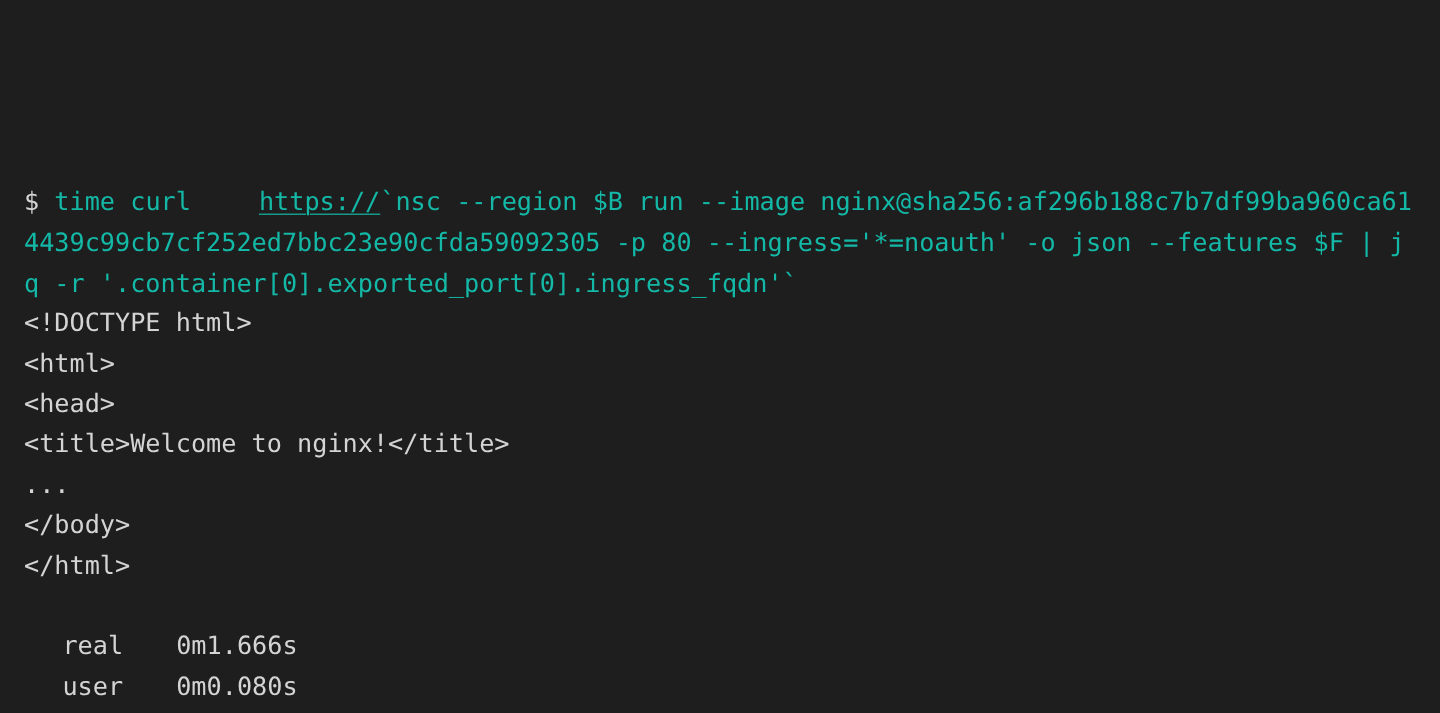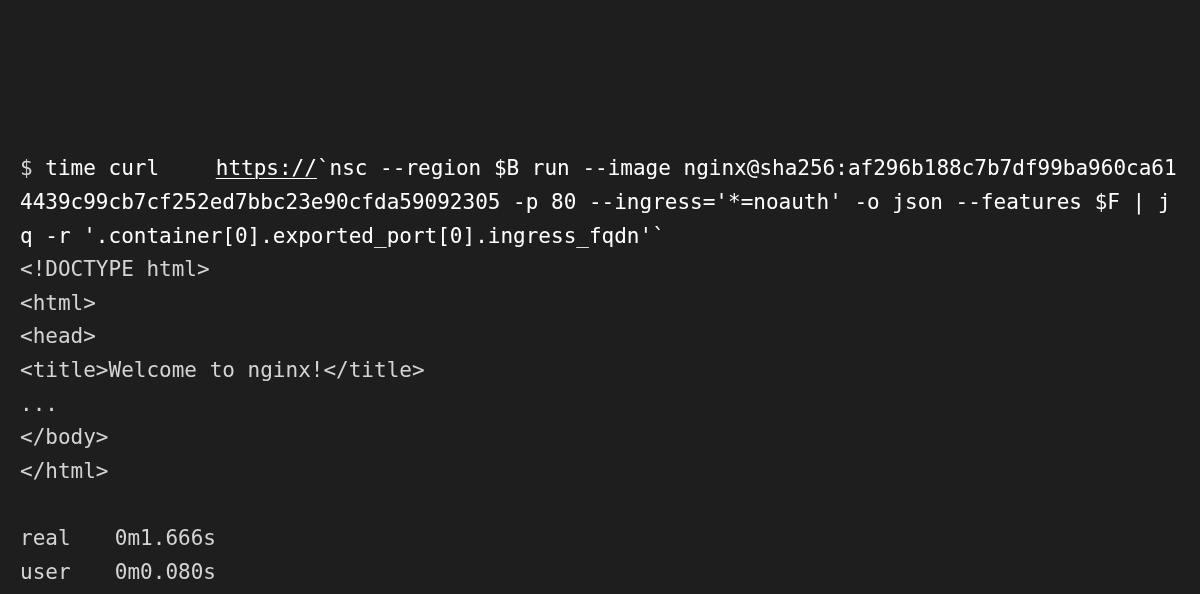--- a/index.html
+++ b/index.html
@@ -23,38 +23,39 @@
     .terminal {
       display: block;
     }
     .line {
       display: block;
     }
     .prompt {
       color: #d4d4d4;
     }
     .cmd {
-      color: #ffffff;
+      color: #14b8a6;
     }
     .underline {
       text-decoration: underline;
       text-decoration-thickness: 1px;
       text-underline-offset: 3px;
       margin-left: 44px;
     }
     .spacer {
       display: block;
       height: 1.6em;
     }
     .timing-row {
       display: block;
     }
     .timing-label {
       display: inline-block;
       width: 5.5ch;
+      margin-left: 32px;
     }
     .timing-value {
       display: inline-block;
     }
   </style>
 </head>
 <body>
 
 
 

